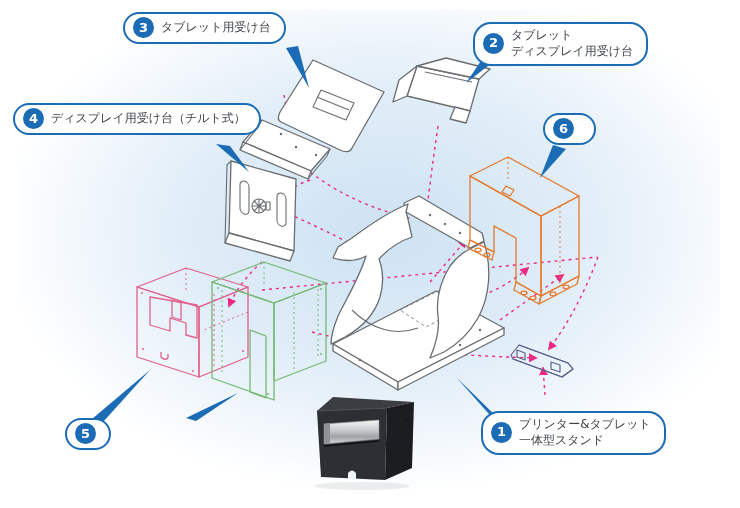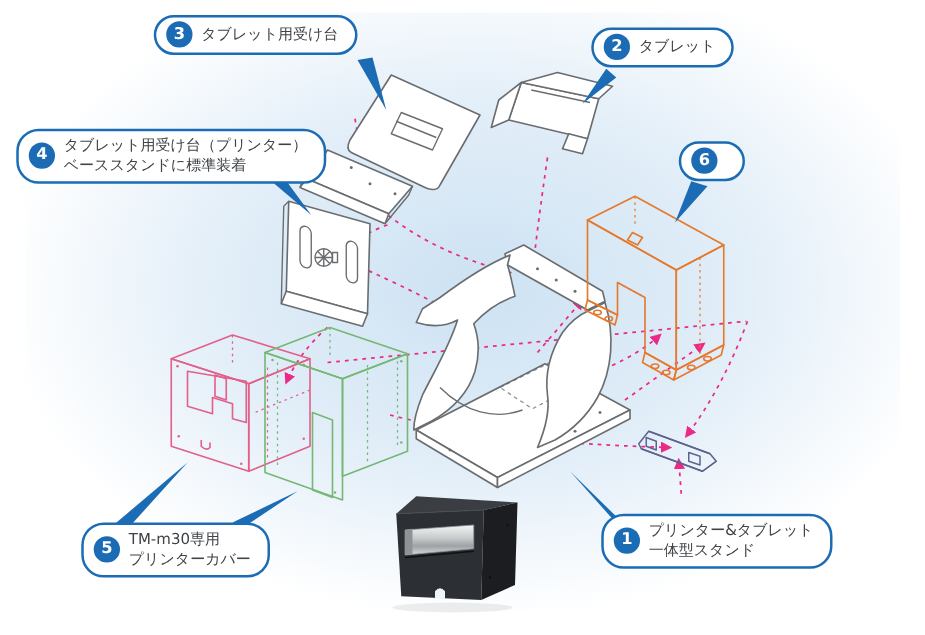--- a/index.html
+++ b/index.html
@@ -215,43 +215,39 @@
   <span class="lines">
     <span>プリンター&amp;タブレット</span>
     <span>一体型スタンド</span>
   </span>
 </div>
 
 <div class="callout" id="c2">
   <span class="num">2</span>
   <span class="lines">
     <span>タブレット</span>
+    <span>ディスプレイ用受け台</span>
   </span>
 </div>
 
 <div class="callout" id="c3">
   <span class="num">3</span>
   <span class="lines">
     <span>タブレット用受け台</span>
   </span>
 </div>
 
 <div class="callout" id="c4">
   <span class="num">4</span>
   <span class="lines">
-    <span>タブレット用受け台（プリンター）</span>
-    <span>ベーススタンドに標準装着</span>
+    <span>ディスプレイ用受け台（チルト式）</span>
   </span>
 </div>
 
 <div class="callout" id="c5">
   <span class="num">5</span>
-  <span class="lines">
-    <span>TM-m30専用</span>
-    <span>プリンターカバー</span>
-  </span>
 </div>
 
 <div class="callout" id="c6">
   <span class="num">6</span>
   <span class="lines">
   </span>
 </div>
 
 </body></html>

